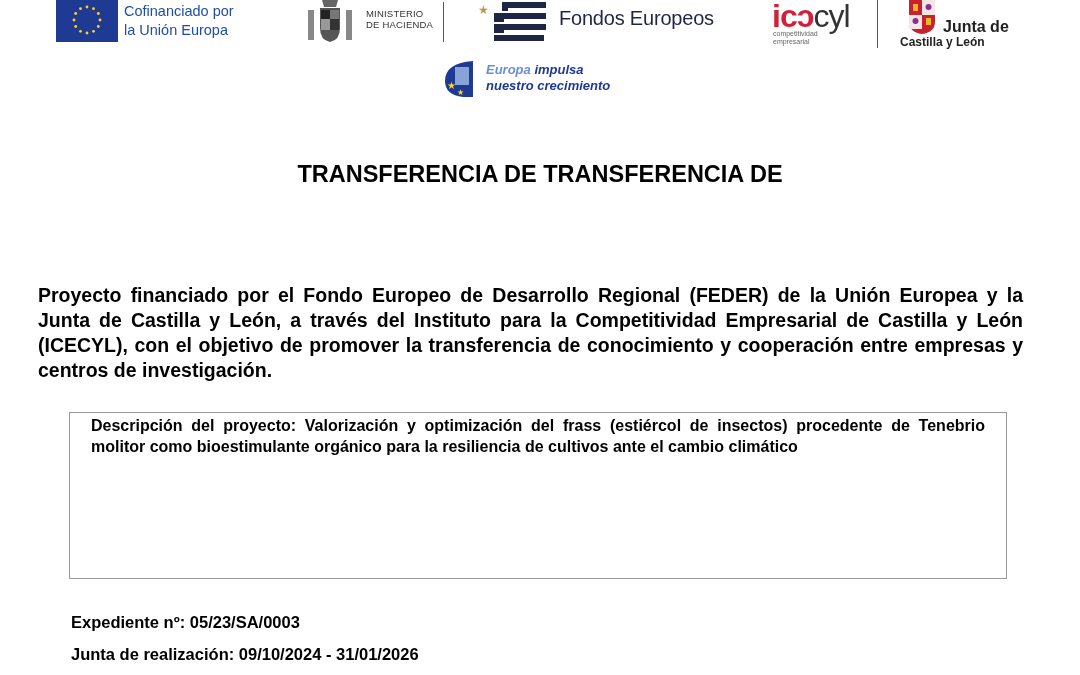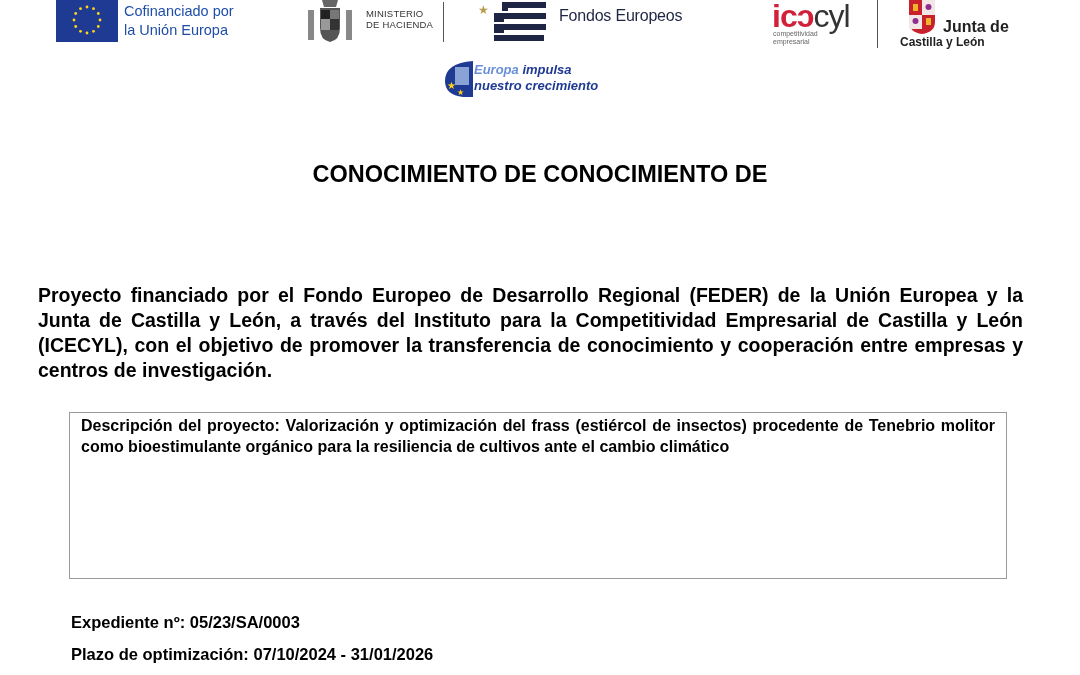--- a/index.html
+++ b/index.html
@@ -7,39 +7,39 @@
   .abs { position:absolute; }
   
   .eu-flag { left:56px; top:0; width:62px; height:42px; background:#1f3a93; }
   .eu-text { left:124px; top:2px; color:#1f4ea8; font-weight:normal; font-size:14.5px; line-height:19px; }
   
   .min-shield { left:305px; top:0; width:50px; height:44px; }
   .min-text { left:366px; top:8px; font-size:9.5px; line-height:11px; color:#333; letter-spacing:0.2px; }
   .vsep { width:1px; background:#555; }
   
   .fe-mark { left:478px; top:0; width:72px; height:44px; }
-  .fe-text { left:559px; top:7px; font-size:16px; color:#1f2544; letter-spacing:-0.2px; }
+  .fe-text { left:559px; top:7px; font-size:20px; color:#1f2544; letter-spacing:-0.2px; }
   
   .ic-text { left:772px; top:-2px; font-size:32px; font-weight:bold; color:#d21f3a; letter-spacing:-1px; }
   .ic-text .light { font-weight:normal; color:#333; }
   .ic-sub { left:773px; top:30px; font-size:7px; line-height:8px; color:#666; }
   
   .jcyl-shield { left:908px; top:0; width:28px; height:34px; }
   .jcyl-text1 { left:943px; top:18px; font-size:16px; font-weight:bold; color:#222; }
   .jcyl-text2 { left:900px; top:35px; font-size:12px; font-weight:bold; color:#222; }
   
   .ei-mark { left:443px; top:59px; width:32px; height:40px; }
-  .ei-text { left:474px; top:62px; font-size:13px; font-weight:bold; font-style:italic; line-height:16px; color:#1f3a93; }
+  .ei-text { left:474px; top:62px; font-size:13px; font-weight:bold; font-style:italic; line-height:16px; color:#1f3a93;padding-left:12px; }
   .ei-text .c1 { color:#6b8fd6; }
   
   .title { left:0; top:160px; width:1080px; text-align:center; font-weight:bold; font-size:23.5px; line-height:29px; }
   
   .intro { left:38px; top:283px; width:985px; font-weight:bold; font-size:19.5px; line-height:25px; text-align:justify; }
   
-  .desc-box { left:69px; top:412px; width:938px; height:167px; border:1px solid #9a9a9a; box-sizing:border-box; padding:2px 11px; }
+  .desc-box { left:69px; top:412px; width:938px; height:167px; border:1px solid #9a9a9a; box-sizing:border-box; padding:2px 21px; }
   .desc-text { font-weight:bold; font-size:16px; line-height:21px; text-align:justify; }
   .meta { left:71px; font-weight:bold; font-size:16.5px; }
 </style>
 </head>
 <body>
 
 <div class="abs eu-flag">
   <svg width="62" height="42" viewBox="0 0 62 42">
     <g fill="#ffd617">
       <circle cx="31" cy="7" r="1.4"></circle>
@@ -121,29 +121,29 @@
     <text x="4" y="30" font-size="10" fill="#ffd617" font-family="DejaVu Sans, sans-serif">★</text>
     <text x="14" y="36" font-size="8" fill="#ffd617" font-family="DejaVu Sans, sans-serif">★</text>
   </svg>
 </div>
 <div class="abs ei-text">
   <div><span class="c1">Europa</span> <span>impulsa</span></div>
   <div>nuestro crecimiento</div>
 </div>
 
 <div class="abs title">
-  <div>CONOCIMIENTO DE CONOCIMIENTO DE</div>
+  <div>TRANSFERENCIA DE TRANSFERENCIA DE</div>
 </div>
 
 <div class="abs intro">Proyecto financiado por el Fondo Europeo de Desarrollo Regional (FEDER) de la Unión Europea y la Junta de Castilla y León, a través del Instituto para la Competitividad Empresarial de Castilla y León (ICECYL), con el objetivo de promover la transferencia de conocimiento y cooperación entre empresas y centros de investigación.</div>
 
 <div class="abs desc-box">
   <div class="desc-text">Descripción del proyecto: Valorización y optimización del frass (estiércol de insectos) procedente de Tenebrio molitor como bioestimulante orgánico para la resiliencia de cultivos ante el cambio climático</div>
 </div>
 
 <div class="abs meta" style="top:613px;">
   <span>Expediente nº:</span>
   <span>05/23/SA/0003</span>
 </div>
 <div class="abs meta" style="top:645px;">
-  <span>Plazo de optimización:</span>
-  <span>07/10/2024 - 31/01/2026</span>
+  <span>Junta de realización:</span>
+  <span>09/10/2024 - 31/01/2026</span>
 </div>
 
 </body></html>

